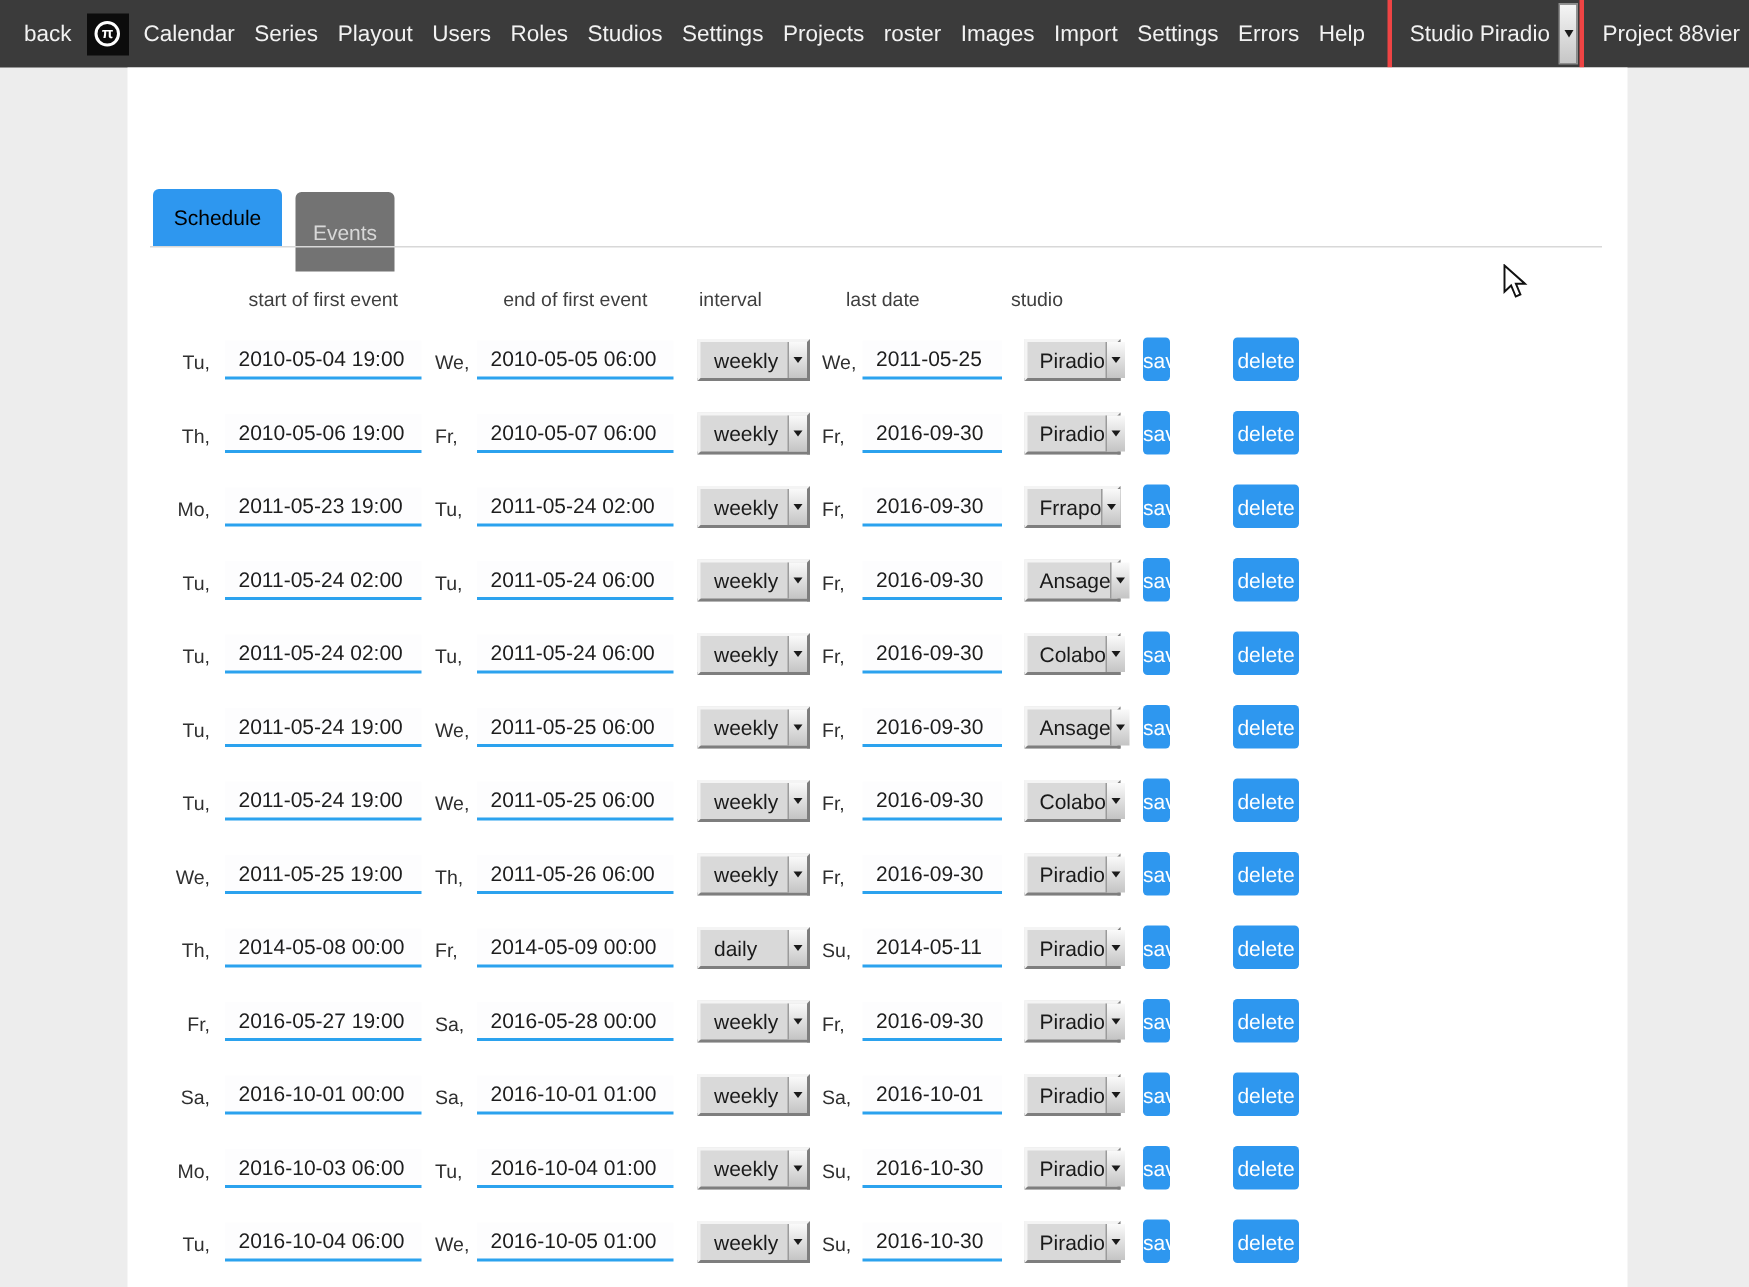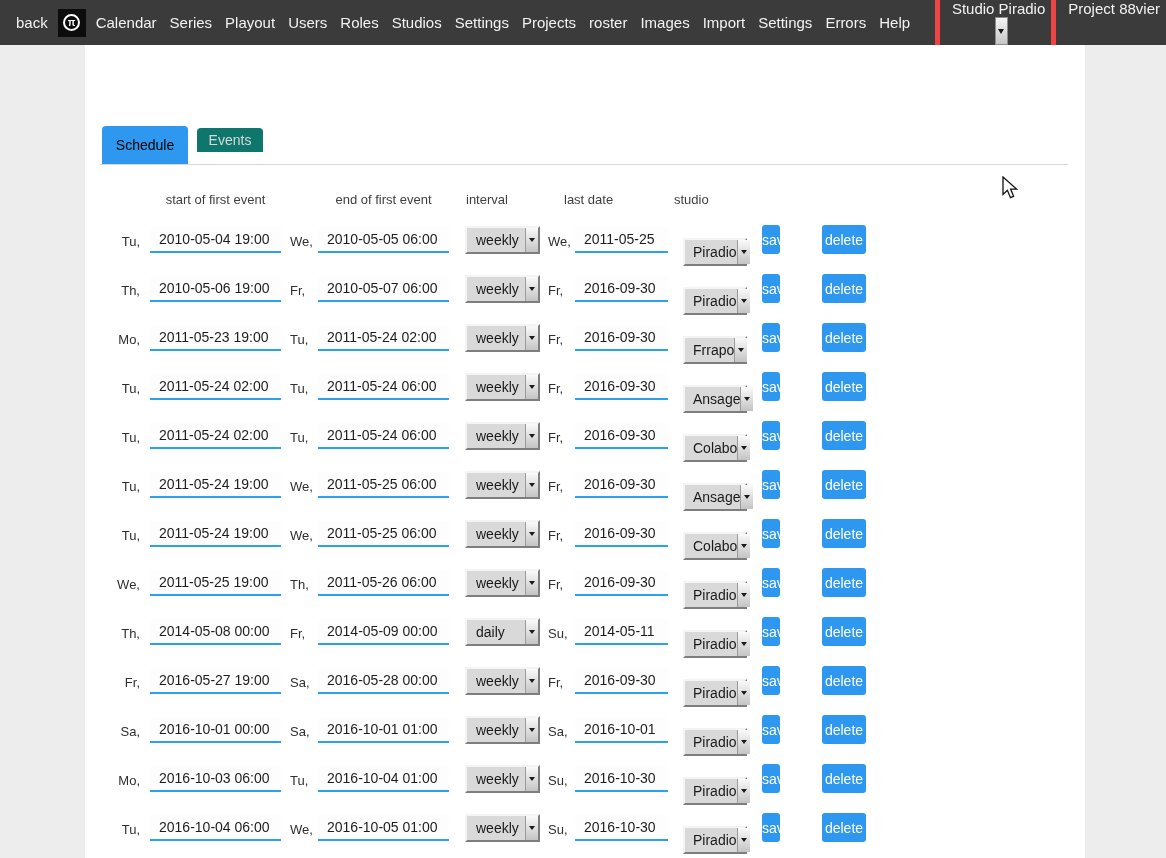--- a/index.html
+++ b/index.html
@@ -23,21 +23,21 @@
     display: flex; align-items: center; justify-content: center; flex: 0 0 auto;
   }
   .logo-circle {
     width: 17px; height: 17px; border: 2px solid #fff; border-radius: 50%;
     display: flex; align-items: center; justify-content: center;
     color: #fff; font-size: 10px; font-weight: bold; line-height: 1;
   }
   .nav-right { margin-left: auto; display: flex; align-items: center; height: 100%; }
   .nav-select {
     display: flex; align-items: center; height: 100%;
-    border-left: 5px solid #ef4444; padding-left: 12px; cursor: pointer; flex-direction: column;
+    border-left: 3px solid #ef4444; padding-left: 12px; cursor: pointer;
   }
   .nav-select-label { color: #f2f2f2; font-size: 15px; padding-right: 6px; }
   .nav-select-arrow {
     width: 13px; height: 41px; margin-right: 1px;
     background: linear-gradient(180deg, #f5f5f5, #c6c6c6);
     border: 1px solid #8d8d8d;
     display: flex; align-items: center; justify-content: center;
   }
   .nav-select-arrow::after {
     content: ""; width: 0; height: 0;
@@ -53,21 +53,21 @@
   .page-title {
     position: absolute; top: 33px; left: 28px;
     font-size: 17px; color: #757575; letter-spacing: 0.2px;
   }
   .tab {
     position: absolute; color: #000000; font-size: 14px;
     border-radius: 4px 4px 0 0; display: flex;
     align-items: center; justify-content: center; cursor: pointer;
   }
   .tab-active { top: 81px; left: 17px; width: 86px; height: 38px; background: #2e97ef; }
-  .tab-inactive { top: 83px; left: 112px; width: 66px; height: 24px; background: #0f766e; color: #d8d8d8; }
+  .tab-inactive { top: 83px; left: 112px; width: 66px; height: 53px; background: #737373; color: #d8d8d8; }
   .tab-divider {
     position: absolute; top: 119px; left: 15px; width: 968px;
     border-top: 1px solid #d8d8d8;
   }
 
   
   .col-header { position: absolute; top: 147px; font-size: 13px; color: #3f3f3f; }
   .h-start { left: 65px;  width: 131px; text-align: center; }
   .h-end   { left: 233px; width: 131px; text-align: center; }
   .h-interval { left: 381px; }
@@ -94,21 +94,21 @@
   .input-end   { left: 233px; width: 131px; }
   .input-last  { left: 490px; width: 93px; }
   .sel {
     position: absolute; top: -1px; height: 28px;
     background: #d9d9d9; cursor: pointer;
     border: 2px solid; border-color: #f4f4f4 #7e7e7e #7e7e7e #f4f4f4;
     display: flex; align-items: center;
     font-size: 14px; color: #1a1a1a;
   }
   .sel-interval { left: 380px; width: 75px; padding-left: 9px; }
-  .sel-studio   { left: 598px; width: 64px; padding-left: 8px; margin-top: 12px; }
+  .sel-studio   { left: 598px; width: 64px; padding-left: 8px; }
   .sel-text { flex: 1 1 auto; }
   .sel-arrow {
     width: 13px; height: 100%; flex: 0 0 auto;
     background: linear-gradient(180deg, #fafafa, #c4c4c4);
     border-left: 1px solid #9b9b9b;
     display: flex; align-items: center; justify-content: center;
   }
   .sel-arrow::after {
     content: ""; width: 0; height: 0;
     border-left: 3px solid transparent; border-right: 3px solid transparent;

